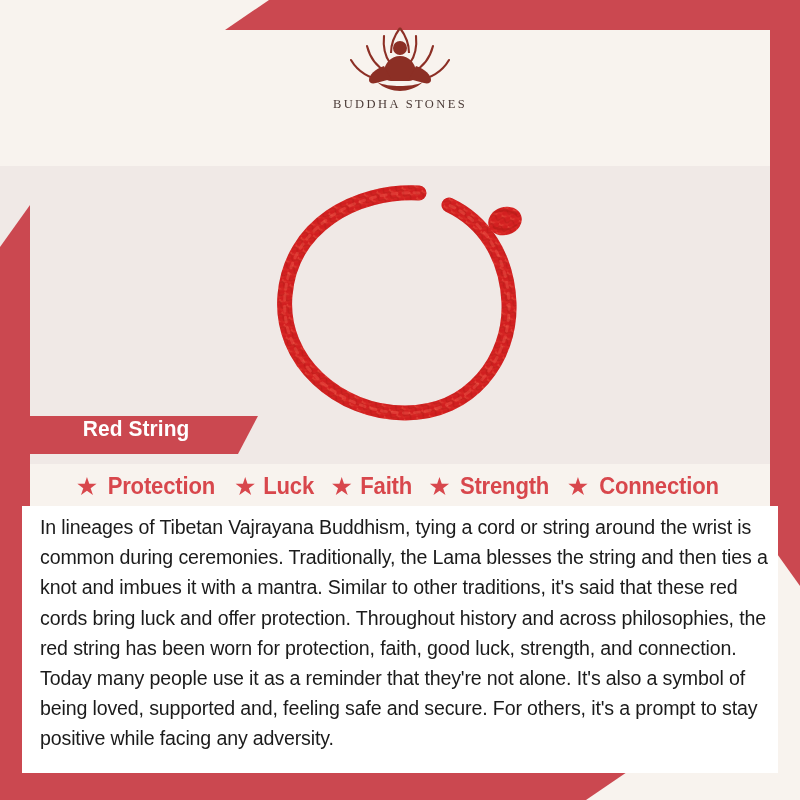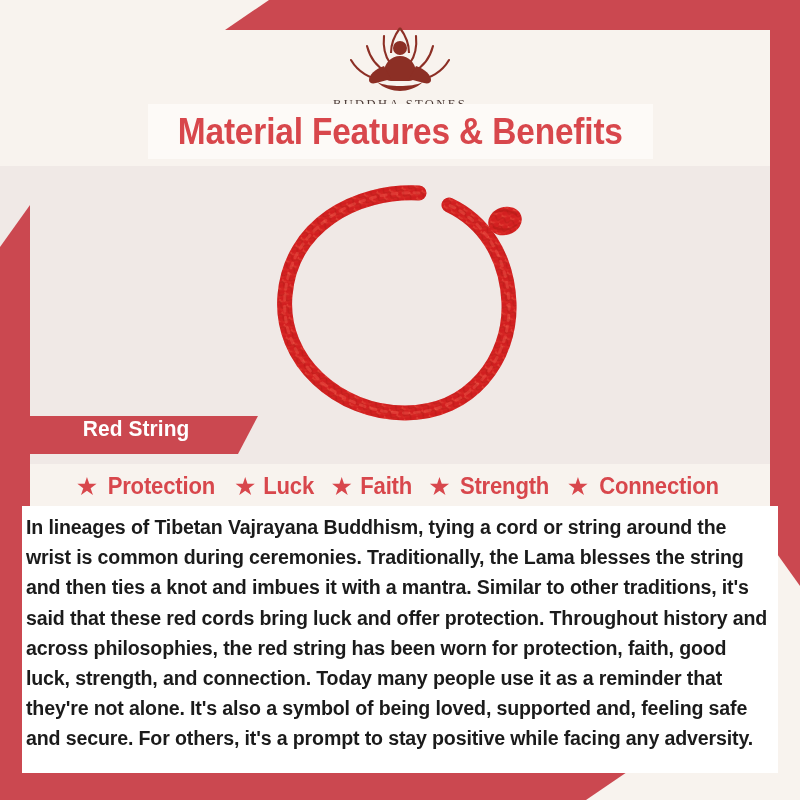--- a/index.html
+++ b/index.html
@@ -157,25 +157,25 @@
 
   
   .copy-plate {
     position: absolute;
     left: 22px; top: 506px;
     width: 756px; height: 267px;
     background: #ffffff;
   }
   .copy {
     position: absolute;
-    left: 26px; top: 512px;
+    left: 40px; top: 512px;
     width: 748px;
     color: #1b1b1b;
     font-size: 19.6px;
-    font-weight: 700;
+    font-weight: 400;
     line-height: 30.2px;
     letter-spacing: -0.15px;
     text-align: left;
   }
 </style>
 </head>
 <body>
 
 <div id="poster">
 
@@ -204,23 +204,20 @@
         <circle cx="75" cy="26" r="7"></circle>
         <path d="M75 34 C66 34 60 41 59 49 C58 55 61 59 66 59 L84 59 C89 59 92 55 91 49 C90 41 84 34 75 34 Z"></path>
         <path d="M59 44 C50 47 44 53 44 58 C44 61 47 62 51 61 L66 57 Z"></path>
         <path d="M91 44 C100 47 106 53 106 58 C106 61 103 62 99 61 L84 57 Z"></path>
         <path d="M52 60 C58 66 68 69 75 69 C82 69 92 66 98 60 C92 63 83 64 75 64 C67 64 58 63 52 60 Z"></path>
       </g>
     </svg>
     <div class="logo-word">BUDDHA STONES</div>
   </div>
 
-  <div class="headline-plate">
-    <div class="headline">Material Features &amp; Benefits</div>
-  </div>
 
   <div class="product-stage">
     <svg class="bracelet" width="320" height="290" viewBox="0 0 320 290">
       <defs>
         <linearGradient id="cordg" x1="0" y1="0" x2="1" y2="1">
           <stop offset="0%" stop-color="#e8352f"></stop>
           <stop offset="50%" stop-color="#d81f22"></stop>
           <stop offset="100%" stop-color="#e4302c"></stop>
         </linearGradient>
         <pattern id="braid" width="9" height="9" patternUnits="userSpaceOnUse" patternTransform="rotate(35)">

